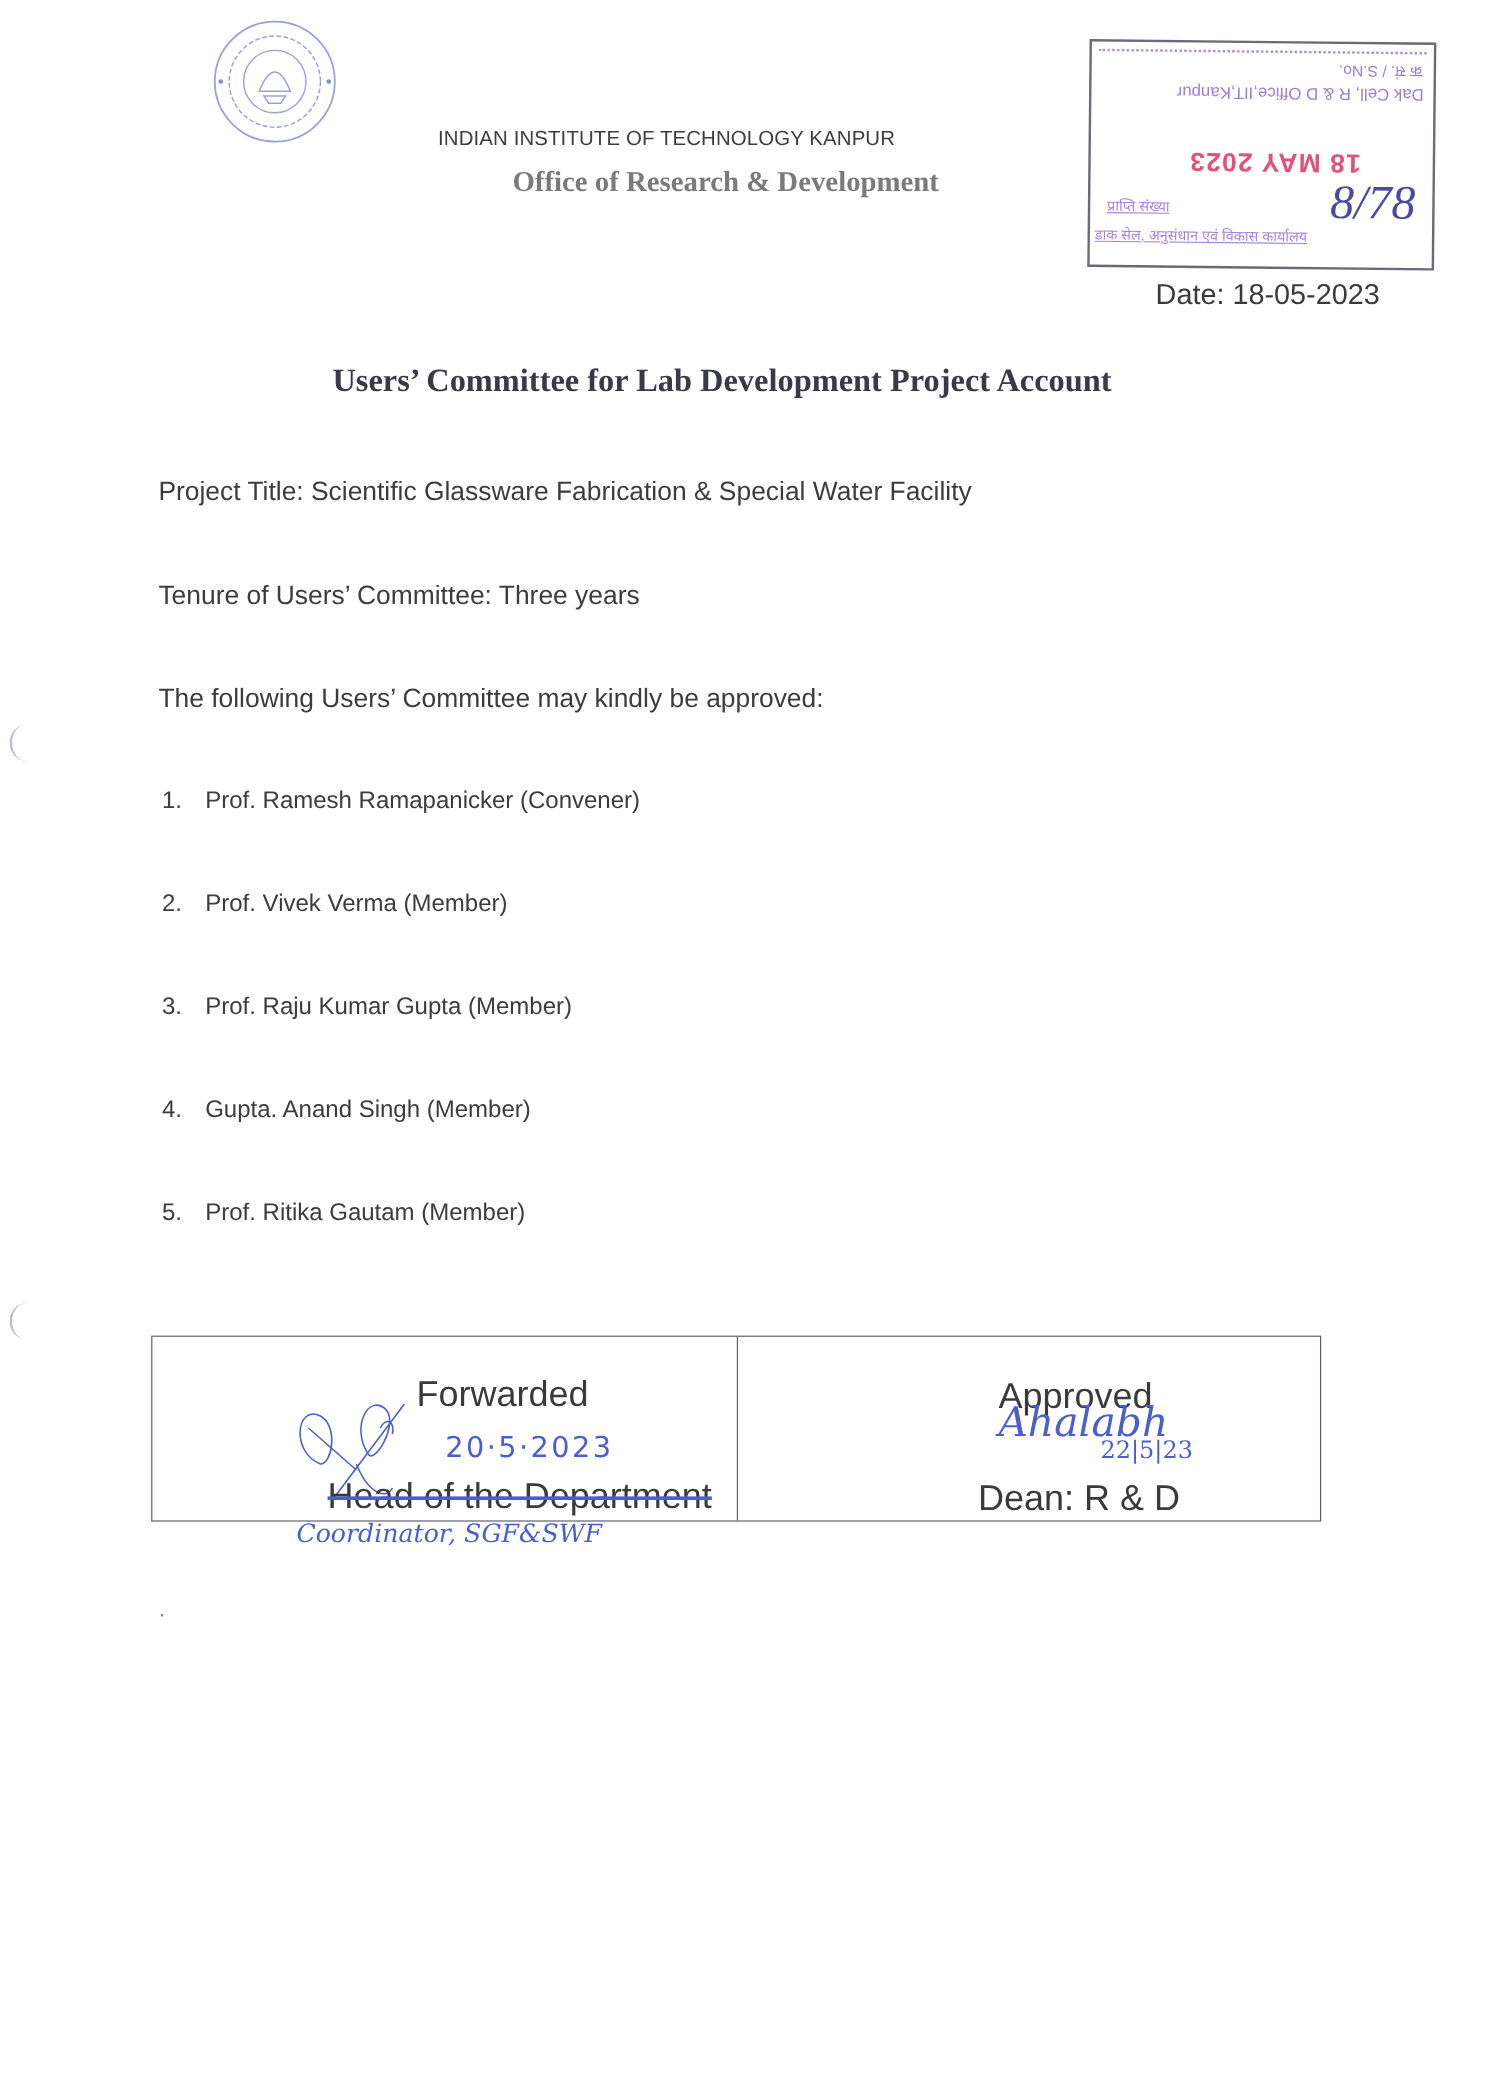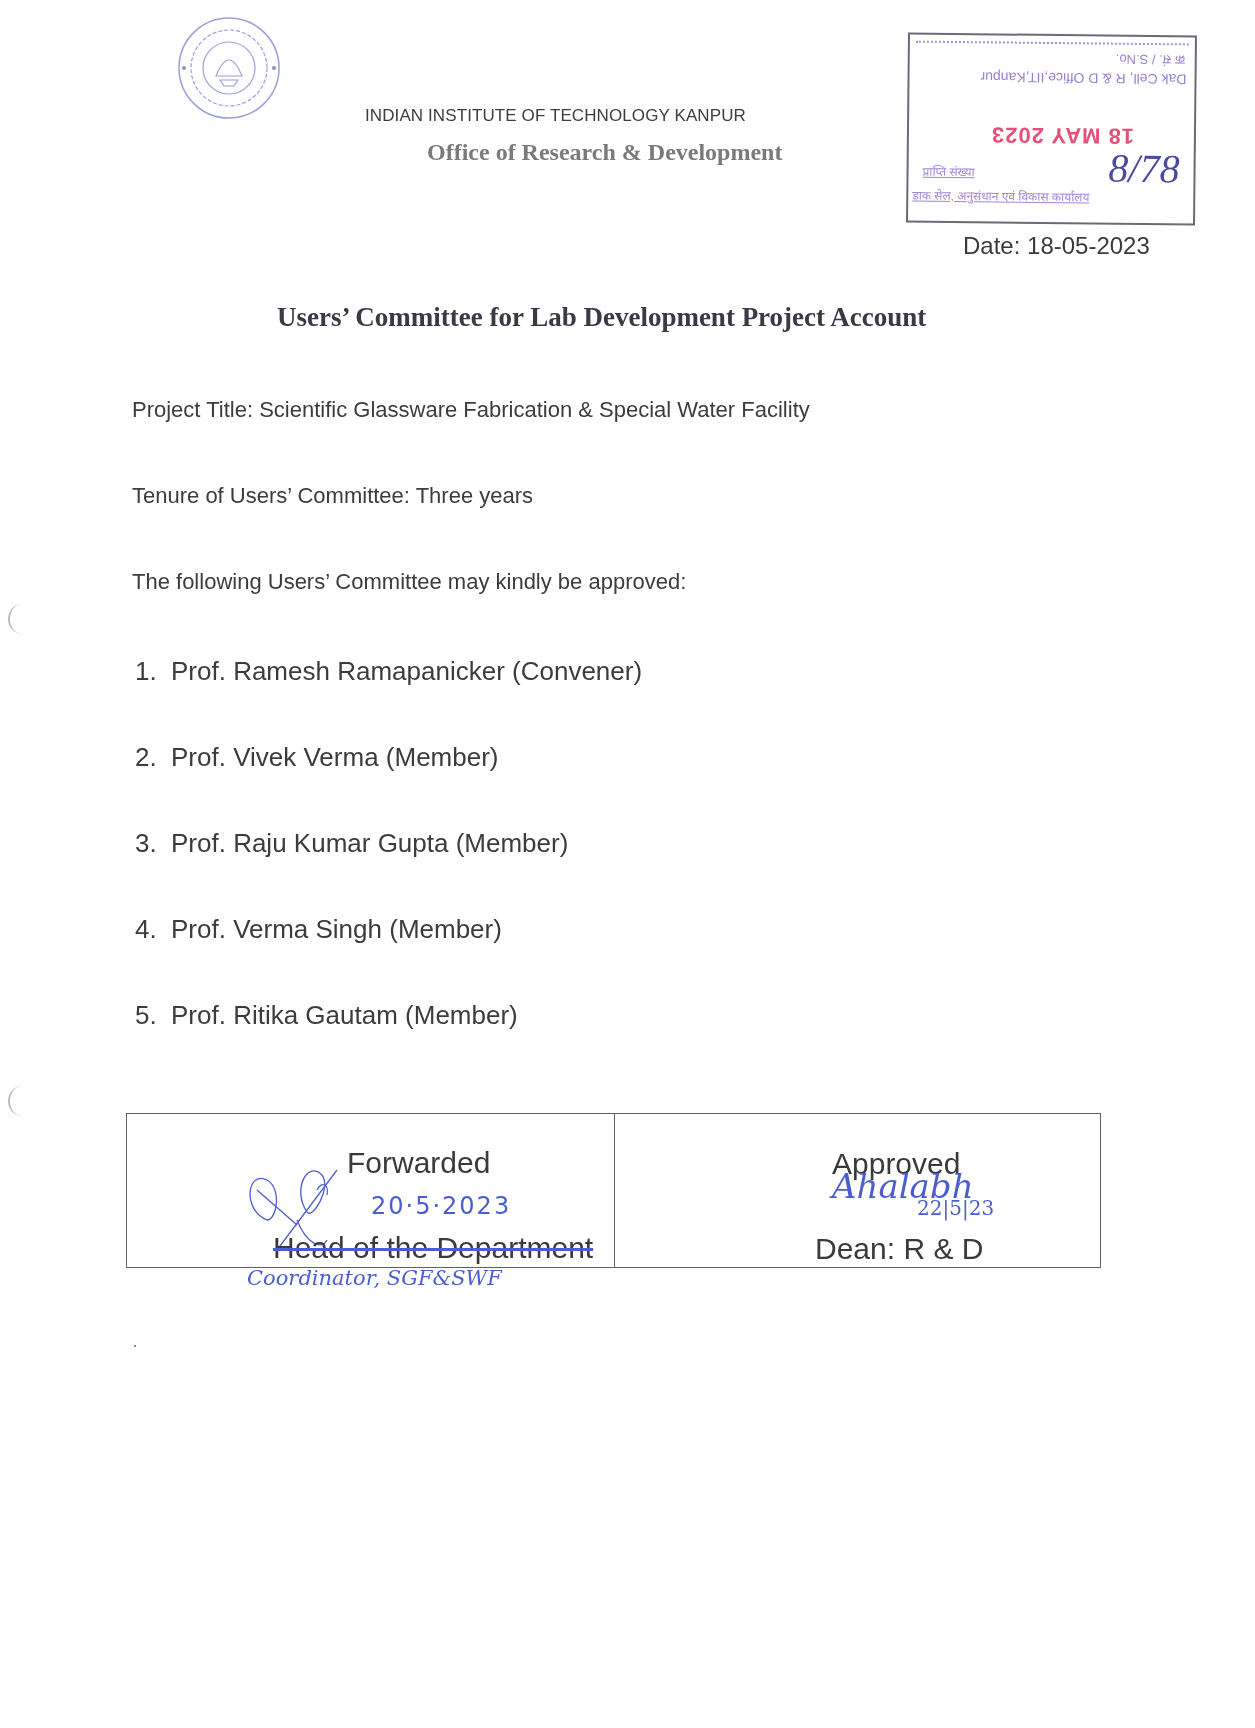--- a/index.html
+++ b/index.html
@@ -54,21 +54,21 @@
     left: 935px; top: 232px; font-size: 24px; color: #3a3a3a;
     font-family: Liberation Sans, sans-serif; white-space: nowrap; margin-left: 28px;
   }
   .doc-title {
     left: 277px; top: 302px; font-size: 27px; font-weight: bold; color: #3a3a46; white-space: nowrap; font-family: Liberation Serif, serif;
   }
   .para {
     left: 132px; font-size: 22px; color: #3c3c3c; white-space: nowrap;
   }
   .member {
-    left: 135px; font-size: 26px; color: #3c3c3c; white-space: nowrap;
+    left: 135px; font-size: 20px; color: #3c3c3c; white-space: nowrap;
   }
   .member .num { display: inline-block; width: 36px; }
   .hole { width: 26px; height: 30px; border-left: 2px solid #b8bcc8; border-radius: 50%; }
   .sig-table {
     left: 126px; top: 1113px; width: 975px; height: 155px;
     border: 1.5px solid #5d6070; box-sizing: border-box;
   }
   .sig-divider {
     position: absolute; left: 487px; top: 0; bottom: 0; border-left: 1.5px solid #5d6070;
   }
@@ -118,21 +118,21 @@
 <div class="abs member" style="top:656px;">
   <span class="num">1.</span><span>Prof. Ramesh Ramapanicker (Convener)</span>
 </div>
 <div class="abs member" style="top:742px;">
   <span class="num">2.</span><span>Prof. Vivek Verma (Member)</span>
 </div>
 <div class="abs member" style="top:828px;">
   <span class="num">3.</span><span>Prof. Raju Kumar Gupta (Member)</span>
 </div>
 <div class="abs member" style="top:914px;">
-  <span class="num">4.</span><span>Prof. Verma Singh (Member)</span>
+  <span class="num">4.</span><span>Gupta. Anand Singh (Member)</span>
 </div>
 <div class="abs member" style="top:1000px;">
   <span class="num">5.</span><span>Prof. Ritika Gautam (Member)</span>
 </div>
 
 <div class="abs sig-table">
   <div class="sig-divider"></div>
 
   <div class="cell-text" style="left:220px; top:32px;">Forwarded</div>
   <svg class="abs" style="left:110px; top:36px;" width="150" height="110" viewBox="0 0 150 110">

